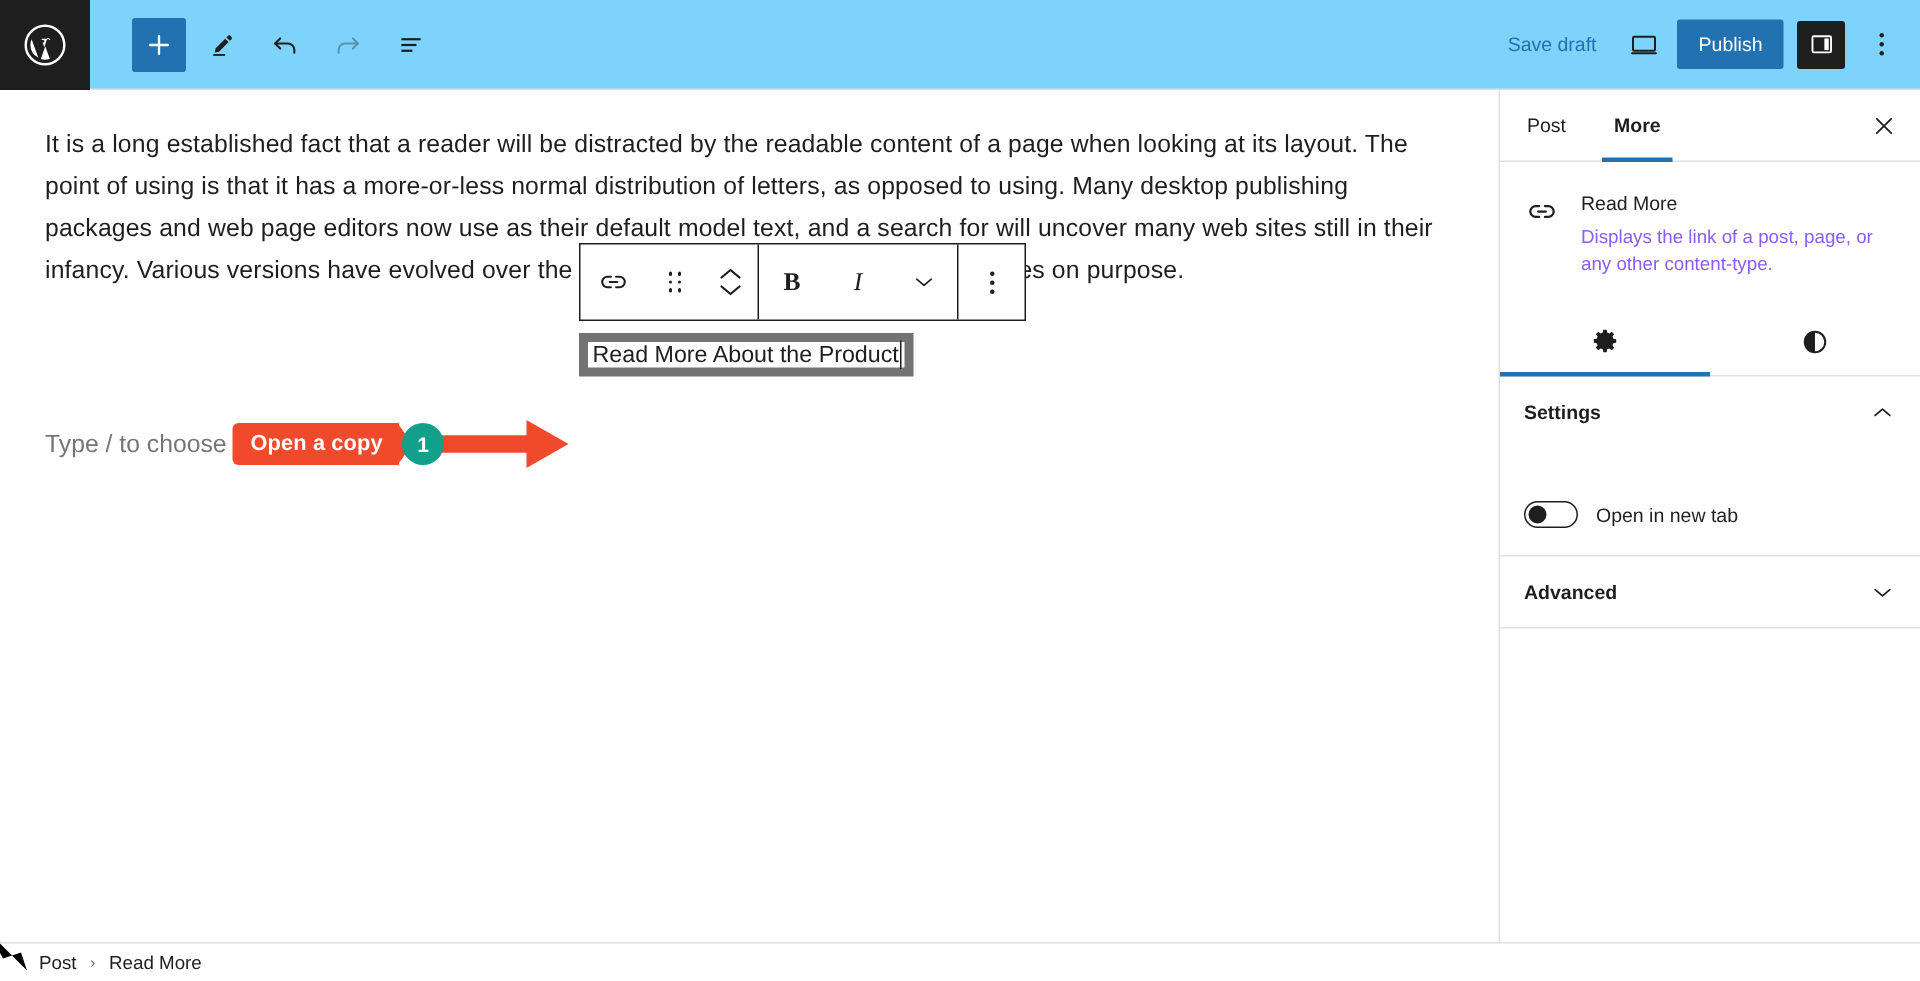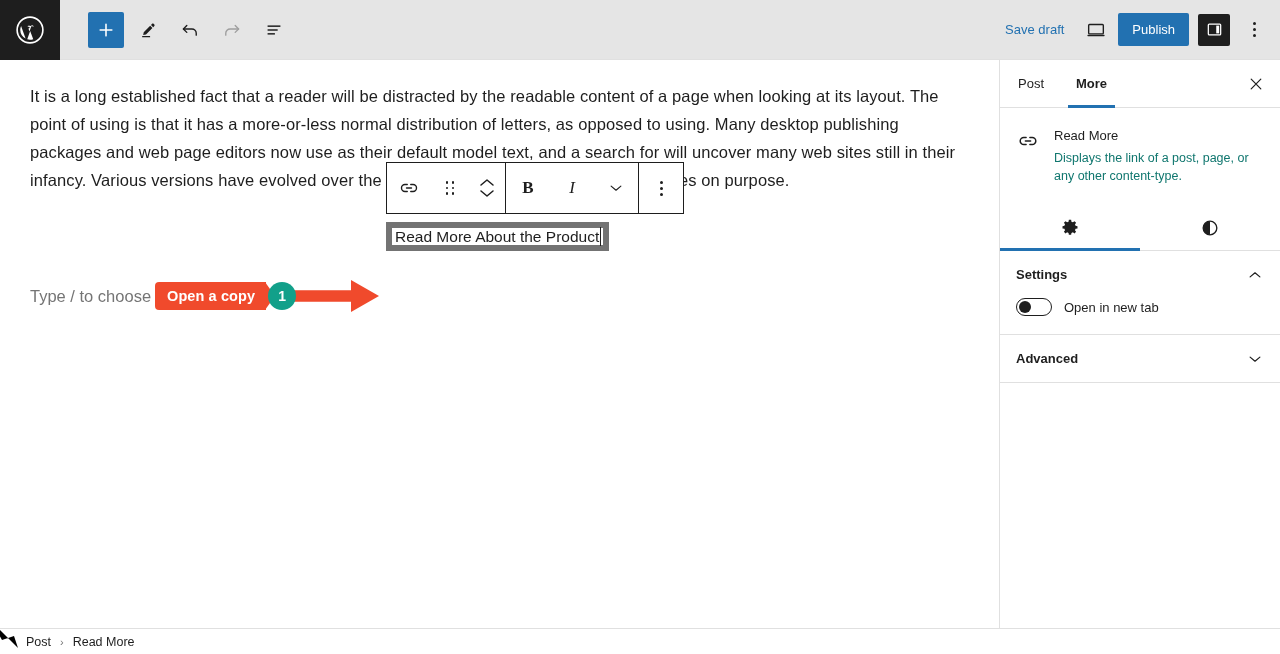--- a/index.html
+++ b/index.html
@@ -17,21 +17,21 @@
     width: 1280px;
     height: 654px;
     background: #fff;
   }
 
   
   .topbar {
     position: absolute;
     top: 0; left: 0;
     width: 1280px; height: 60px;
-    background: #e5e5e5;
+    background: #7dd3fc;
     border-bottom: 1px solid #e0e0e0;
     display: flex;
     align-items: center;
     gap: 10px;
   }
   .wp-logo-box {
     width: 60px; height: 60px;
     background: #1e1e1e;
     display: flex; align-items: center; justify-content: center;
     flex: none;
@@ -310,21 +310,21 @@
     gap: 14px;
   }
   .sb-blockicon { flex: none; margin-top: 1px; }
   .sb-blocktitle {
     font-size: 13px;
     color: #1e1e1e;
     margin-bottom: 6px;
   }
   .sb-blockdesc {
     font-size: 12.5px;
-    color: #0f766e;
+    color: #8b5cf6;
     line-height: 18px;
   }
 
   .sb-icontabs {
     display: flex;
     height: 46px;
     margin-top: 16px;
     border-bottom: 1px solid #e0e0e0;
   }
   .sb-icontab {
@@ -353,21 +353,21 @@
     align-items: center;
     justify-content: space-between;
     cursor: pointer;
     text-align: center;
   }
   .sb-section-title {
     font-size: 13px;
     font-weight: bold;
     color: #1e1e1e;
   }
-  .sb-section-body { padding-bottom: 18px; }
+  .sb-section-body { padding-bottom: 18px; margin-top: 36px; }
 
   .toggle-row {
     display: flex;
     align-items: center;
     gap: 12px;
   }
   .toggle {
     width: 36px; height: 18px;
     border: 1px solid #1e1e1e;
     border-radius: 9px;

